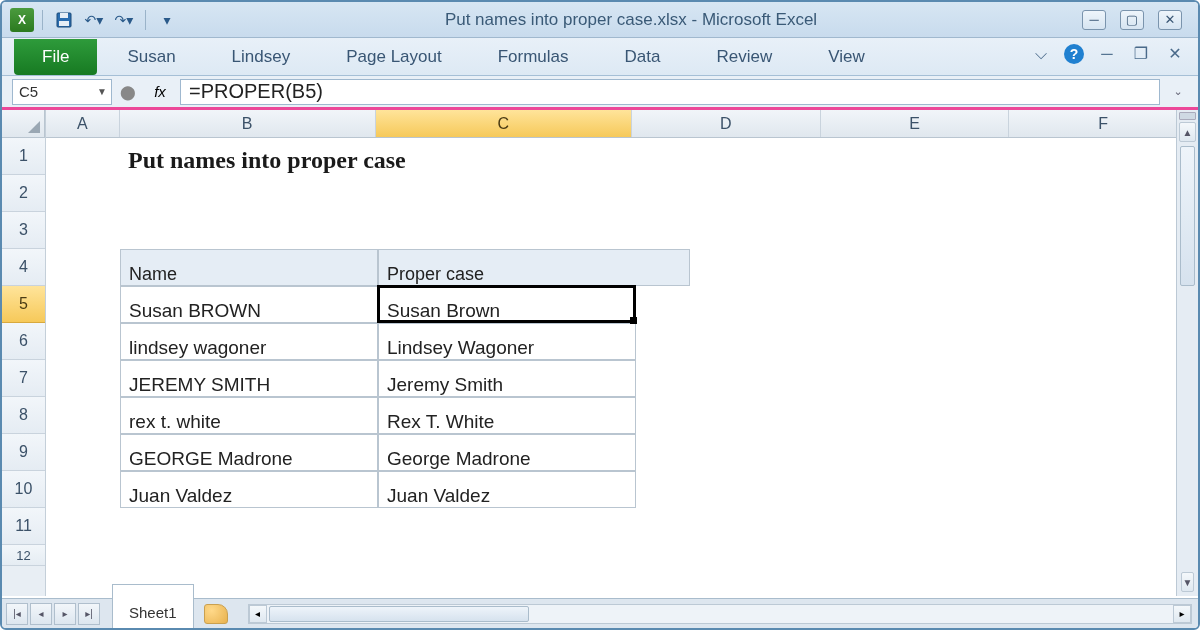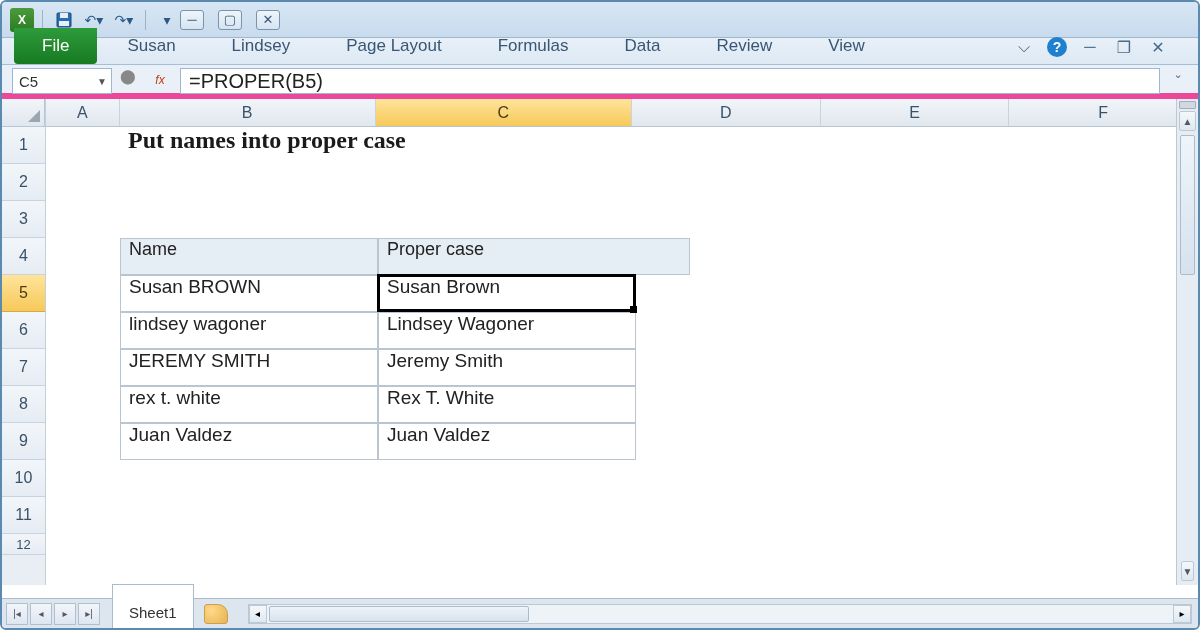--- a/index.html
+++ b/index.html
@@ -9,52 +9,52 @@
 .titlebar { height: 36px; background: linear-gradient(#d7e6f3, #c8dbed); display: flex; align-items: center; padding: 0 8px; border-bottom: 1px solid #a0b8ce; }
 .titlebar .qat { display: flex; align-items: center; gap: 4px; }
 .titlebar .qat .excel-icon { width: 24px; height: 24px; background: linear-gradient(#4b9b3e,#2b7a1f); border-radius: 3px; display:flex; align-items:center; justify-content:center; color:#fff; font-weight:bold; font-size:12px; }
 .titlebar .qat .sep { width: 1px; height: 20px; background: #9ab3c9; margin: 0 4px; }
 .titlebar .qat .icon-btn { width: 26px; height: 24px; display:flex; align-items:center; justify-content:center; color:#2a5a8a; cursor:pointer; font-size:14px; }
 .titlebar .title { flex: 1; text-align: center; font-size: 17px; color: #3a5a77; }
 .titlebar .wincontrols { display:flex; gap: 14px; padding-right: 8px; }
 .titlebar .wincontrols .wc { width: 24px; height: 20px; border: 1px solid #7a94ad; border-radius: 3px; display:flex; align-items:center; justify-content:center; color:#395674; font-size:13px; cursor:pointer; background:linear-gradient(#eef5fb,#d6e4f1); }
 
 
-.ribbon { height: 27px; background: linear-gradient(#e8f0f8,#dde9f4); border-bottom: 1px solid #a5bfd6; display:flex; align-items:flex-end; padding: 0 29px 0 0; }
+.ribbon { height: 38px; background: linear-gradient(#e8f0f8,#dde9f4); border-bottom: 1px solid #a5bfd6; display:flex; align-items:center; padding: 0 12px 0 0; }
 .ribbon .file-tab { background: linear-gradient(#2e9b3b,#177a22); color: #fff; padding: 8px 28px; font-size: 17px; border-radius: 0 0 4px 4px; margin-left: 12px; margin-right: 30px; cursor:pointer; }
 .ribbon .tab { color: #395674; font-size: 17px; padding: 8px 0; margin-right: 56px; cursor:pointer; }
 .ribbon .right-icons { margin-left:auto; display:flex; gap:12px; align-items:center; padding-bottom:6px; }
 .ribbon .right-icons .ric { width:22px; height:22px; display:flex; align-items:center; justify-content:center; cursor:pointer; color:#4a6a8a; }
 .ribbon .right-icons .help { background:#2080d0; color:#fff; border-radius:50%; font-weight:bold; font-size:14px; width:20px; height:20px; }
 
 
-.formula-row { height: 34px; background:#e9f0f7; border-bottom:6px solid #ec4899; display:flex; padding: 3px 10px; gap:8px; }
+.formula-row { height: 34px; background:#e9f0f7; border-bottom:3px solid #ec4899; display:flex; align-items:center; padding: 3px 10px; gap:8px; }
 .name-box { width:100px; height:26px; background:#fff; border:1px solid #9fb8cf; display:flex; align-items:center; padding:0 6px; font-size:15px; color:#333; position:relative; }
 .name-box .dd { position:absolute; right:4px; color:#555; font-size:10px; }
-.fx-btn { width:24px; height:24px; display:flex; align-items:center; justify-content:center; font-style:italic; color:#c2410c; font-size:12px; }
+.fx-btn { width:24px; height:24px; display:flex; align-items:center; justify-content:center; font-style:italic; color:#000000; font-size:15px; }
 .fx-cancel { width:20px; color:#888; font-size:14px; }
 .formula-input { flex:1; height:26px; background:#fff; border:1px solid #9fb8cf; padding:0 8px; font-size:20px; color:#222; display:flex; align-items:center; }
 .formula-expand { width:20px; color:#667; font-size:11px; text-align:center; }
 
 
 .grid-area { position:relative; height: 486px; display:flex; background:#fff; }
 .row-headers { width:44px; background:#e8eef4; border-right:1px solid #c4cfd9; }
 .corner { height:28px; background: linear-gradient(#f1f5f9,#e0e7ee); border-bottom:1px solid #b9c5d0; border-right:1px solid #b9c5d0; position:relative; }
 .corner::after { content:''; position:absolute; right:4px; bottom:4px; border:6px solid transparent; border-bottom-color:#9aa7b3; border-right-color:#9aa7b3; }
 .rh { height:37px; border-bottom:1px solid #c9d3dd; display:flex; align-items:center; justify-content:center; font-size:16px; color:#3b5168; background:linear-gradient(#f2f6fa,#e5ecf3); }
 .rh.sel { background: linear-gradient(#ffe49a,#f6c95a); border-bottom:1px solid #d8a93e; color:#4a3b14; }
 
 .cols { flex:1; position:relative; overflow:hidden; }
 .col-headers { height:28px; display:flex; background:linear-gradient(#f1f5f9,#e0e7ee); border-bottom:1px solid #b9c5d0; }
 .ch { border-right:1px solid #c9d3dd; display:flex; align-items:center; justify-content:center; font-size:16px; color:#3b5168; }
 .ch.sel { background: linear-gradient(#ffe49a,#f6c95a); color:#4a3b14; }
 
 .cells { position:relative; }
 .row { display:flex; height:37px; }
-.cell { border-right:1px solid #d7dde3; border-bottom:1px solid #d7dde3; padding:0 8px; display:flex; align-items:flex-start; font-size:19px; color:#222; overflow:hidden; white-space:nowrap; }
+.cell { border-right:1px solid #d7dde3; border-bottom:1px solid #d7dde3; padding:0 8px; display:flex; align-items:flex-end; font-size:19px; color:#222; overflow:hidden; white-space:nowrap; }
 
 .title-text { font-size:24px; font-weight:bold; color:#1a1a1a; font-family:'Segoe UI'; }
 .subtitle-text { font-size:21px; color:#5a6a78; }
 
 .tbl-header { background:#e5edf5; font-size:18px; }
 .tbl-cell { border:1px solid #b9c5d0; }
 
 .selected-cell { position:absolute; border:3px solid #000; background:transparent; pointer-events:none; }
 .selected-cell::after { content:''; position:absolute; right:-4px; bottom:-4px; width:7px; height:7px; background:#000; }
 
@@ -88,20 +88,21 @@
           <rect x="2" y="2" width="14" height="14" rx="1" fill="#2a6db0" stroke="#1a4a78"></rect>
           <rect x="5" y="2" width="8" height="5" fill="#e6eef6"></rect>
           <rect x="4" y="10" width="10" height="5" fill="#e6eef6"></rect>
         </svg>
     </div>
     <div class="icon-btn">↶▾</div>
     <div class="icon-btn">↷▾</div>
     <div class="sep"></div>
     <div class="icon-btn">▾</div>
   </div>
+  <div class="title">Put names into proper case.xlsx - Microsoft Excel</div>
   <div class="wincontrols">
     <div class="wc">─</div>
     <div class="wc">▢</div>
     <div class="wc">✕</div>
   </div>
 </div>
 
 <div class="ribbon">
   <div class="file-tab">File</div>
   <div class="tab">Susan</div>
@@ -200,20 +201,25 @@
         <div class="cell tbl-cell" style="width:258px">JEREMY SMITH</div>
         <div class="cell tbl-cell" style="width:258px">Jeremy Smith</div>
       </div>
       <div class="row">
         <div class="cell" style="width:74px;border:none"></div>
         <div class="cell tbl-cell" style="width:258px">rex t. white</div>
         <div class="cell tbl-cell" style="width:258px">Rex T. White</div>
       </div>
       <div class="row">
         <div class="cell" style="width:74px;border:none"></div>
+        <div class="cell tbl-cell" style="width:258px">GEORGE Madrone</div>
+        <div class="cell tbl-cell" style="width:258px">George Madrone</div>
+      </div>
+      <div class="row">
+        <div class="cell" style="width:74px;border:none"></div>
         <div class="cell tbl-cell" style="width:258px">Juan Valdez</div>
         <div class="cell tbl-cell" style="width:258px">Juan Valdez</div>
       </div>
 
       <div class="selected-cell" style="left:331px; top:147px; width:259px; height:38px;"></div>
     </div>
 
     <div class="vscroll">
       <div class="split"></div>
       <div class="up" style="margin-top:12px">▲</div>

